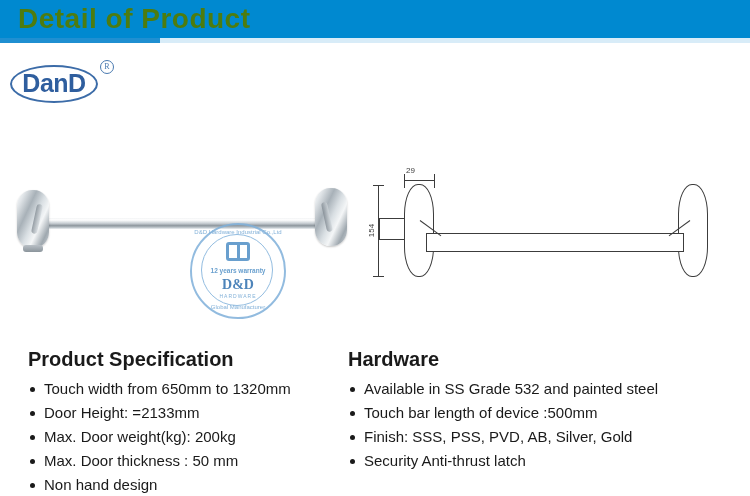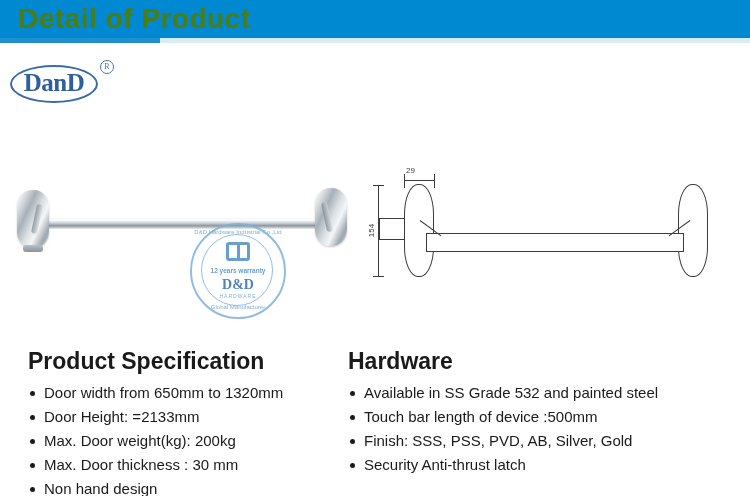--- a/index.html
+++ b/index.html
@@ -70,21 +70,21 @@
     box-sizing: border-box;
   }
   .logo-text {
     position: absolute;
     left: 0;
     top: 5px;
     width: 88px;
     height: 38px;
     line-height: 36px;
     text-align: center;
-    font-family: Liberation Serif, serif;
+    font-family: Liberation Sans, sans-serif;
     font-weight: bold;
     font-size: 25px;
     color: #2f5e9e;
     letter-spacing: -0.5px;
   }
   .logo-reg {
     position: absolute;
     left: 90px;
     top: 0px;
     width: 12px;
@@ -312,21 +312,21 @@
     top: 348px;
     width: 320px;
   }
   .col-feat {
     position: absolute;
     left: 348px;
     top: 348px;
     width: 400px;
   }
   .sec-title {
-    font-size: 23px;
+    font-size: 20px;
     font-weight: bold;
     color: #1a1a1a;
     margin: 0 12px 6px 0;
     font-family: "Liberation Sans", sans-serif;
   }
   .bullet-list {
     list-style: none;
     margin: 0;
     padding: 0;
   }
@@ -405,24 +405,24 @@
   <div class="tech-endcap tech-endcap-left"></div>
   <div class="tech-endcap tech-endcap-right"></div>
   <div class="tech-rod"></div>
   <div class="tech-diag" style="left:60px; top:60px; width:26px; transform:rotate(36deg);"></div>
   <div class="tech-diag" style="left:330px; top:60px; width:26px; transform:rotate(144deg);"></div>
 </div>
 
 <div class="col-spec">
   <div class="sec-title">Product Specification</div>
   <ul class="bullet-list">
-    <li>Door width from 650mm to 1320mm</li>
+    <li>Touch width from 650mm to 1320mm</li>
     <li>Door Height: =2133mm</li>
     <li>Max. Door weight(kg): 200kg</li>
-    <li>Max. Door thickness : 30 mm</li>
+    <li>Max. Door thickness : 50 mm</li>
     <li>Non hand design</li>
   </ul>
 </div>
 
 <div class="col-feat">
   <div class="sec-title">Hardware</div>
   <ul class="bullet-list">
     <li>Available in SS Grade 532 and painted steel</li>
     <li>Touch bar length of device :500mm</li>
     <li>Finish: SSS, PSS, PVD, AB, Silver, Gold</li>

